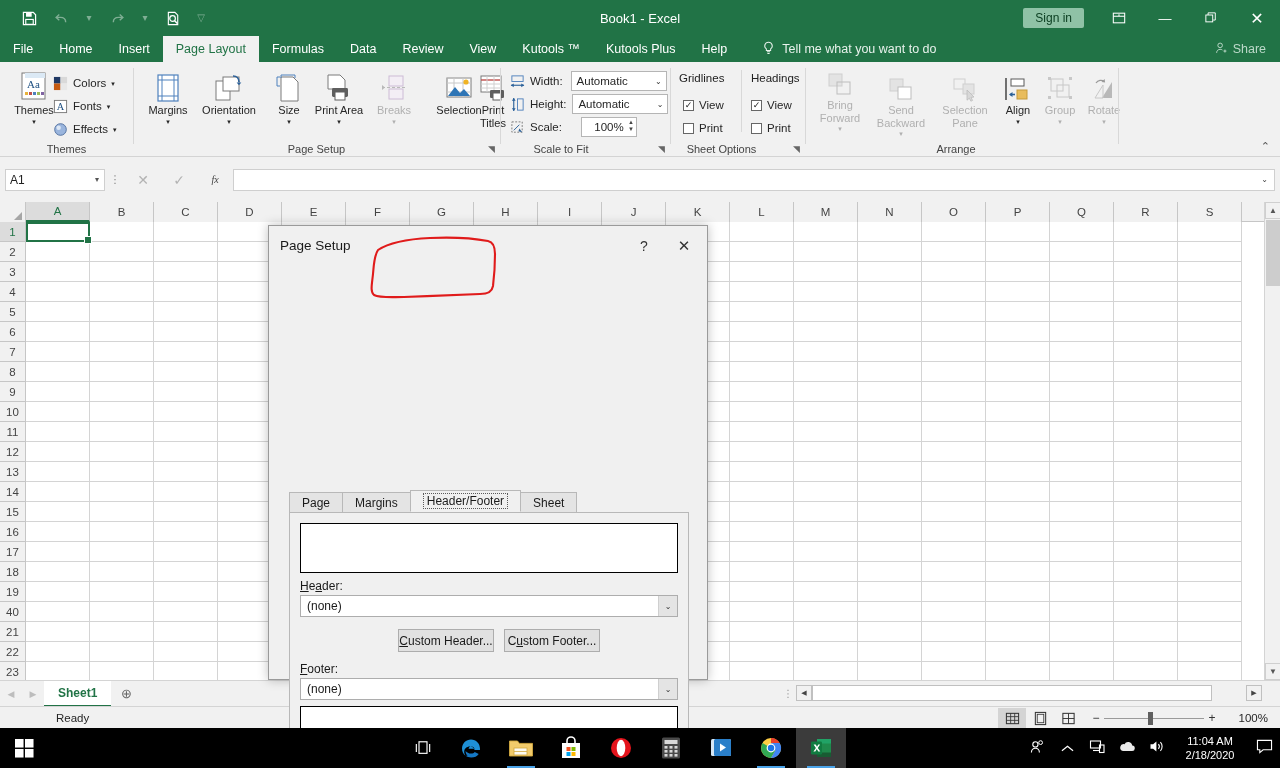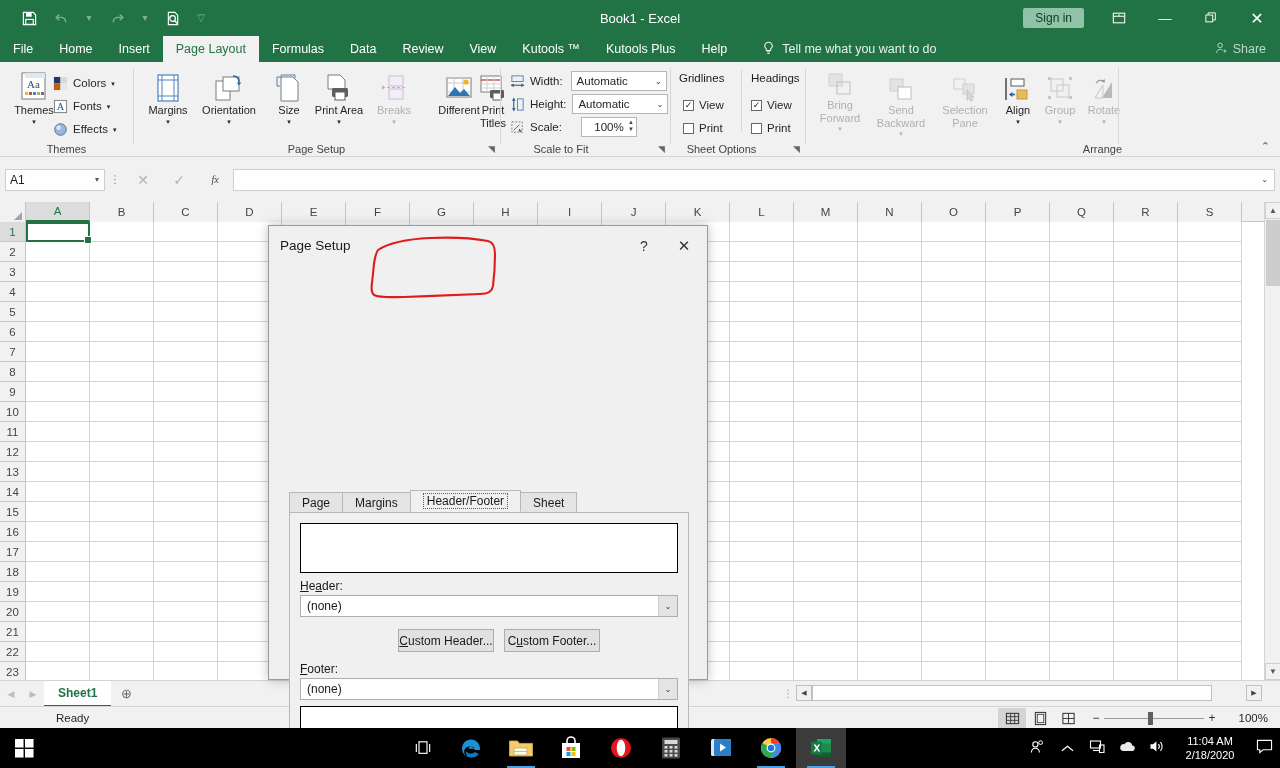--- a/index.html
+++ b/index.html
@@ -499,21 +499,21 @@
       </div>
       <div class="bigbtn" style="left:287px; top:8px; width:76px;">
         <span class="ico">
           <svg width="30" height="30" viewBox="0 0 30 30">
               <rect x="3" y="4" width="24" height="19" fill="#fff" stroke="#7a7a7a"></rect>
               <path d="M3 4h24M3 9h24M3 18h24M10 4v19M19 4v19" stroke="#c8c8c8"></path>
               <circle cx="22" cy="8" r="2.6" fill="#f0b323"></circle>
               <path d="M4 22l7-9 5 6 4-4 6 7z" fill="#2e75b6"></path>
             </svg>
         </span>
-        <span>Different</span>
+        <span>Selection</span>
       </div>
       <div class="bigbtn" style="left:318px; top:8px; width:48px; left:335px;">
         <span class="ico">
           <svg width="30" height="30" viewBox="0 0 30 30">
               <rect x="3" y="2" width="20" height="16" fill="#fff" stroke="#7a7a7a"></rect>
               <path d="M3 6h20" stroke="#c0504d" stroke-width="1.4"></path>
               <path d="M3 10h20M3 14h20M9 2v16M16 2v16" stroke="#d0d0d0"></path>
               <rect x="12" y="16" width="14" height="8" rx="1.3" fill="#5e5e5e"></rect>
               <rect x="15" y="19" width="8" height="7" fill="#fff" stroke="#5e5e5e"></rect>
             </svg>
@@ -664,21 +664,21 @@
           <svg width="28" height="28" viewBox="0 0 28 28">
               <path d="M22 22h-10l10-16z" fill="#b9b9b9"></path>
               <path d="M13 22h-8l8-13z" fill="none" stroke="#c8c8c8"></path>
               <path d="M6 7c2-3 6-3.5 8-1.5" fill="none" stroke="#9a9a9a" stroke-width="1.3"></path>
               <path d="M14.6 3l.5 3.6-3.6-.6z" fill="#9a9a9a"></path>
             </svg>
         </span>
         <span>Rotate</span>
         <span class="caret">▾</span>
       </div>
-      <div class="glabel" style="left:16px; width:300px;text-align:right;">Arrange</div>
+      <div class="glabel" style="left:0; width:300px;">Arrange</div>
     </div>
     <div class="gsep" style="left:1118px;"></div>
     <div style="position:absolute; right:10px; bottom:3px; font-size:11px; color:#555;">⌃</div>
   </div>
 
   <div class="fbar">
     <div class="namebox">
       <span>A1</span>
       <span class="arw">▾</span>
     </div>
@@ -726,21 +726,21 @@
         <div class="rh">10</div>
         <div class="rh">11</div>
         <div class="rh">12</div>
         <div class="rh">13</div>
         <div class="rh">14</div>
         <div class="rh">15</div>
         <div class="rh">16</div>
         <div class="rh">17</div>
         <div class="rh">18</div>
         <div class="rh">19</div>
-        <div class="rh">20</div>
+        <div class="rh">40</div>
         <div class="rh">21</div>
         <div class="rh">22</div>
         <div class="rh">23</div>
       </div>
     <div class="cells" id="cells">
 
     <div class="cellrow">
           <div class="cell" style="width: 64px;"></div>
           <div class="cell" style="width: 64px;"></div>
           <div class="cell" style="width: 64px;"></div>

